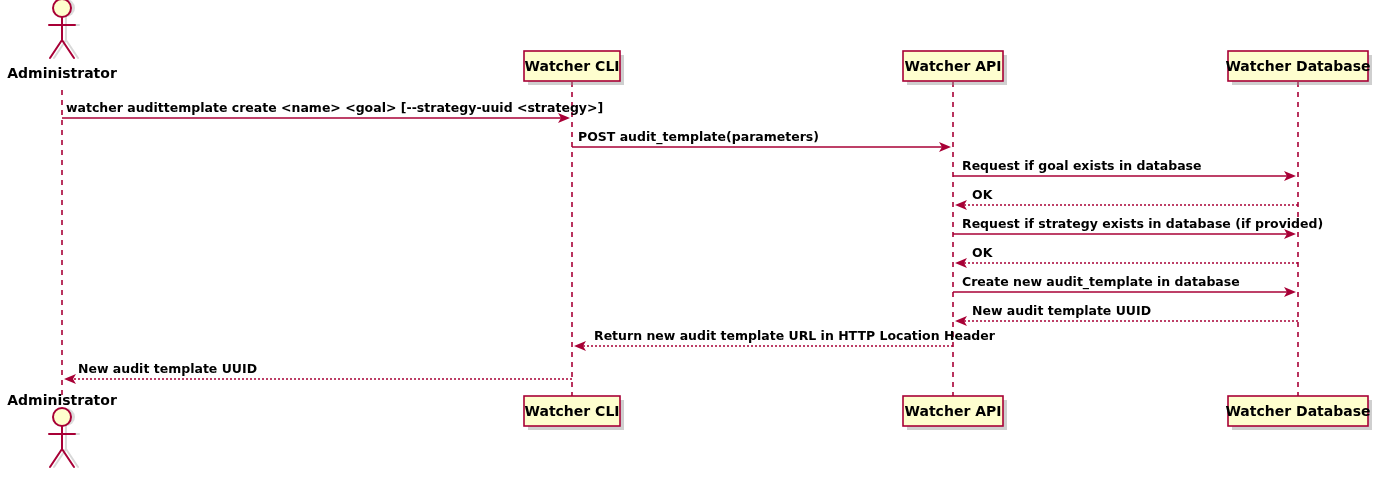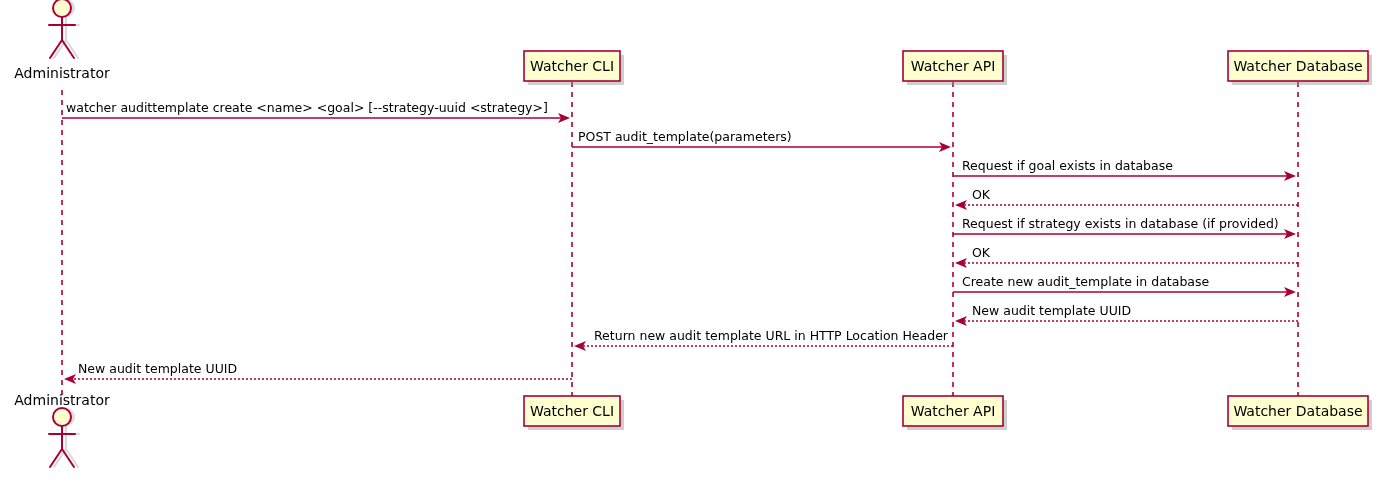--- a/index.html
+++ b/index.html
@@ -10,20 +10,21 @@
   body {
     width: 1379px;
     height: 483px;
     overflow: hidden;
     font-family: "DejaVu Sans", sans-serif;
   }
   #diagram-root {
     position: relative;
     width: 1379px;
     height: 483px;
+    font-weight: bold;
   }
   svg#seq {
     display: block;
     width: 1379px;
     height: 483px;
   }
   .lifeline {
     stroke: #A80036;
     stroke-width: 1.6;
     stroke-dasharray: 5,5;

